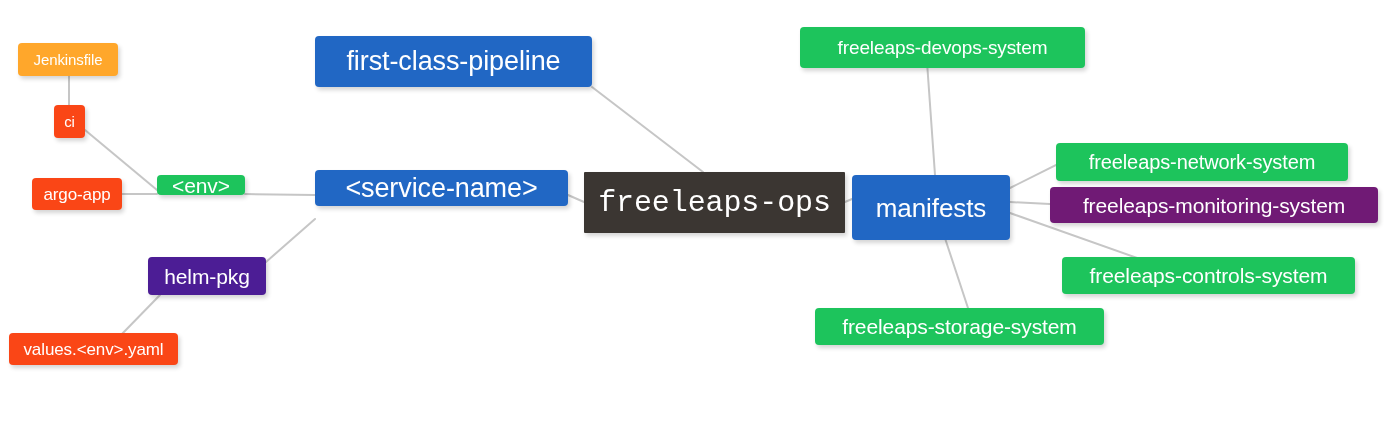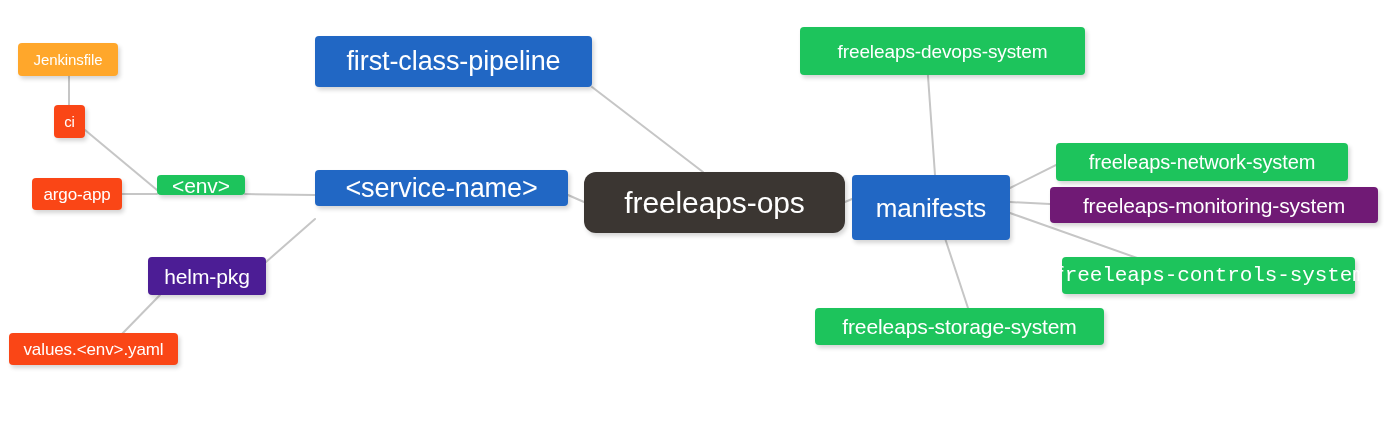--- a/index.html
+++ b/index.html
@@ -35,21 +35,22 @@
     color: #ffffff;
     border-radius: 4px;
     white-space: nowrap;
     box-shadow: 2px 3px 4px rgba(0,0,0,0.17);
     letter-spacing: -0.1px;
     line-height: 1;
     padding: 0 10px;
     cursor: pointer;
   }
   .node.root {
-    border-radius: 12px;
+    border-radius: 1px;
+    font-family: Liberation Mono, monospace;
   }
 </style>
 </head>
 <body>
 
 <div id="canvas">
   <svg id="edges" viewBox="0 0 1390 421" xmlns="http://www.w3.org/2000/svg">
       <polyline points="584,202 568,195" fill="none" stroke="#c6c6c6" stroke-width="2" stroke-linecap="round"></polyline>
       <polyline points="592,87 703,172" fill="none" stroke="#c6c6c6" stroke-width="2" stroke-linecap="round"></polyline>
       <polyline points="845,202 852,199" fill="none" stroke="#c6c6c6" stroke-width="2" stroke-linecap="round"></polyline>
@@ -89,29 +90,29 @@
       </div>
       <div class="node" style="left: 32px; top: 178px; width: 90px; height: 32px; font-size: 17px; background: rgb(250, 70, 22); color: rgb(255, 255, 255);">
         <span>argo-app</span>
       </div>
       <div class="node" style="left: 18px; top: 25px; width: 100px; height: 33px; font-size: 15px; background: rgb(255, 167, 43); color: rgb(255, 255, 255); margin-top: 18px;">
         <span>Jenkinsfile</span>
       </div>
       <div class="node" style="left: 9px; top: 333px; width: 169px; height: 32px; font-size: 17px; background: rgb(250, 70, 22); color: rgb(255, 255, 255);">
         <span>values.&lt;env&gt;.yaml</span>
       </div>
-      <div class="node" style="left: 800px; top: 27px; width: 285px; height: 48px; font-size: 19px; background: rgb(29, 196, 92); color: rgb(255, 255, 255);">
+      <div class="node" style="left: 800px; top: 27px; width: 285px; height: 41px; font-size: 19px; background: rgb(29, 196, 92); color: rgb(255, 255, 255);">
         <span>freeleaps-devops-system</span>
       </div>
       <div class="node" style="left: 1056px; top: 110px; width: 292px; height: 38px; font-size: 20px; background: rgb(29, 196, 92); color: rgb(255, 255, 255); margin-top: 33px;">
         <span>freeleaps-network-system</span>
       </div>
       <div class="node" style="left: 1050px; top: 187px; width: 328px; height: 36px; font-size: 21px; background: #701a75; color: rgb(255, 255, 255);">
         <span>freeleaps-monitoring-system</span>
       </div>
-      <div class="node" style="left: 1062px; top: 257px; width: 293px; height: 37px; font-size: 21px; background: rgb(29, 196, 92); color: rgb(255, 255, 255); font-family: Liberation Mono, monospace;">
+      <div class="node" style="left: 1062px; top: 257px; width: 293px; height: 37px; font-size: 21px; background: rgb(29, 196, 92); color: rgb(255, 255, 255);">
         <span>freeleaps-controls-system</span>
       </div>
       <div class="node" style="left: 815px; top: 308px; width: 289px; height: 37px; font-size: 21px; background: rgb(29, 196, 92); color: rgb(255, 255, 255); text-align: center;">
         <span>freeleaps-storage-system</span>
       </div>
     </div>
 </div>
 
 </body></html>

